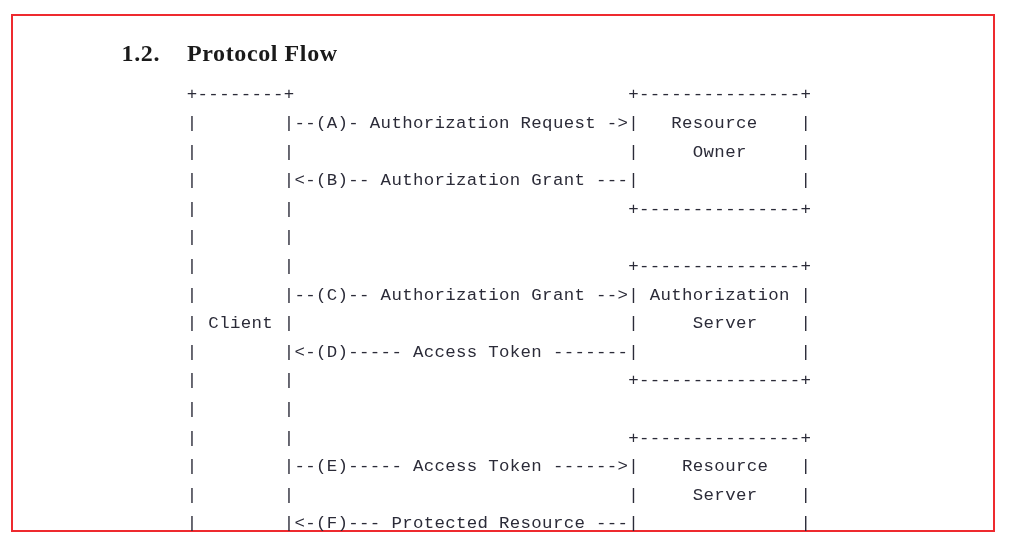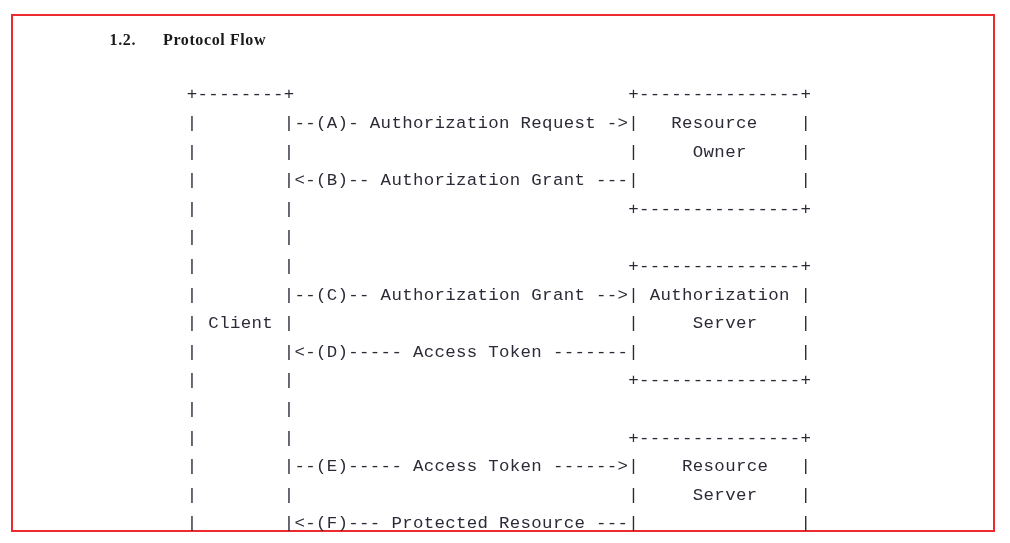--- a/index.html
+++ b/index.html
@@ -43,21 +43,21 @@
     width: 984px;
     height: 518px;
   }
 
   
   #section-heading {
     position: absolute;
     left: 82px;
     top: 13px;
     font-family: "Liberation Serif", "DejaVu Serif", serif;
-    font-size: 16px;
+    font-size: 24px;
     font-weight: bold;
     color: #1a1a1a;
     letter-spacing: 0.6px;
     white-space: pre;
   }
   #section-heading .sec-num {
     display: inline-block;
   }
   #section-heading .sec-title {
     display: inline-block;

